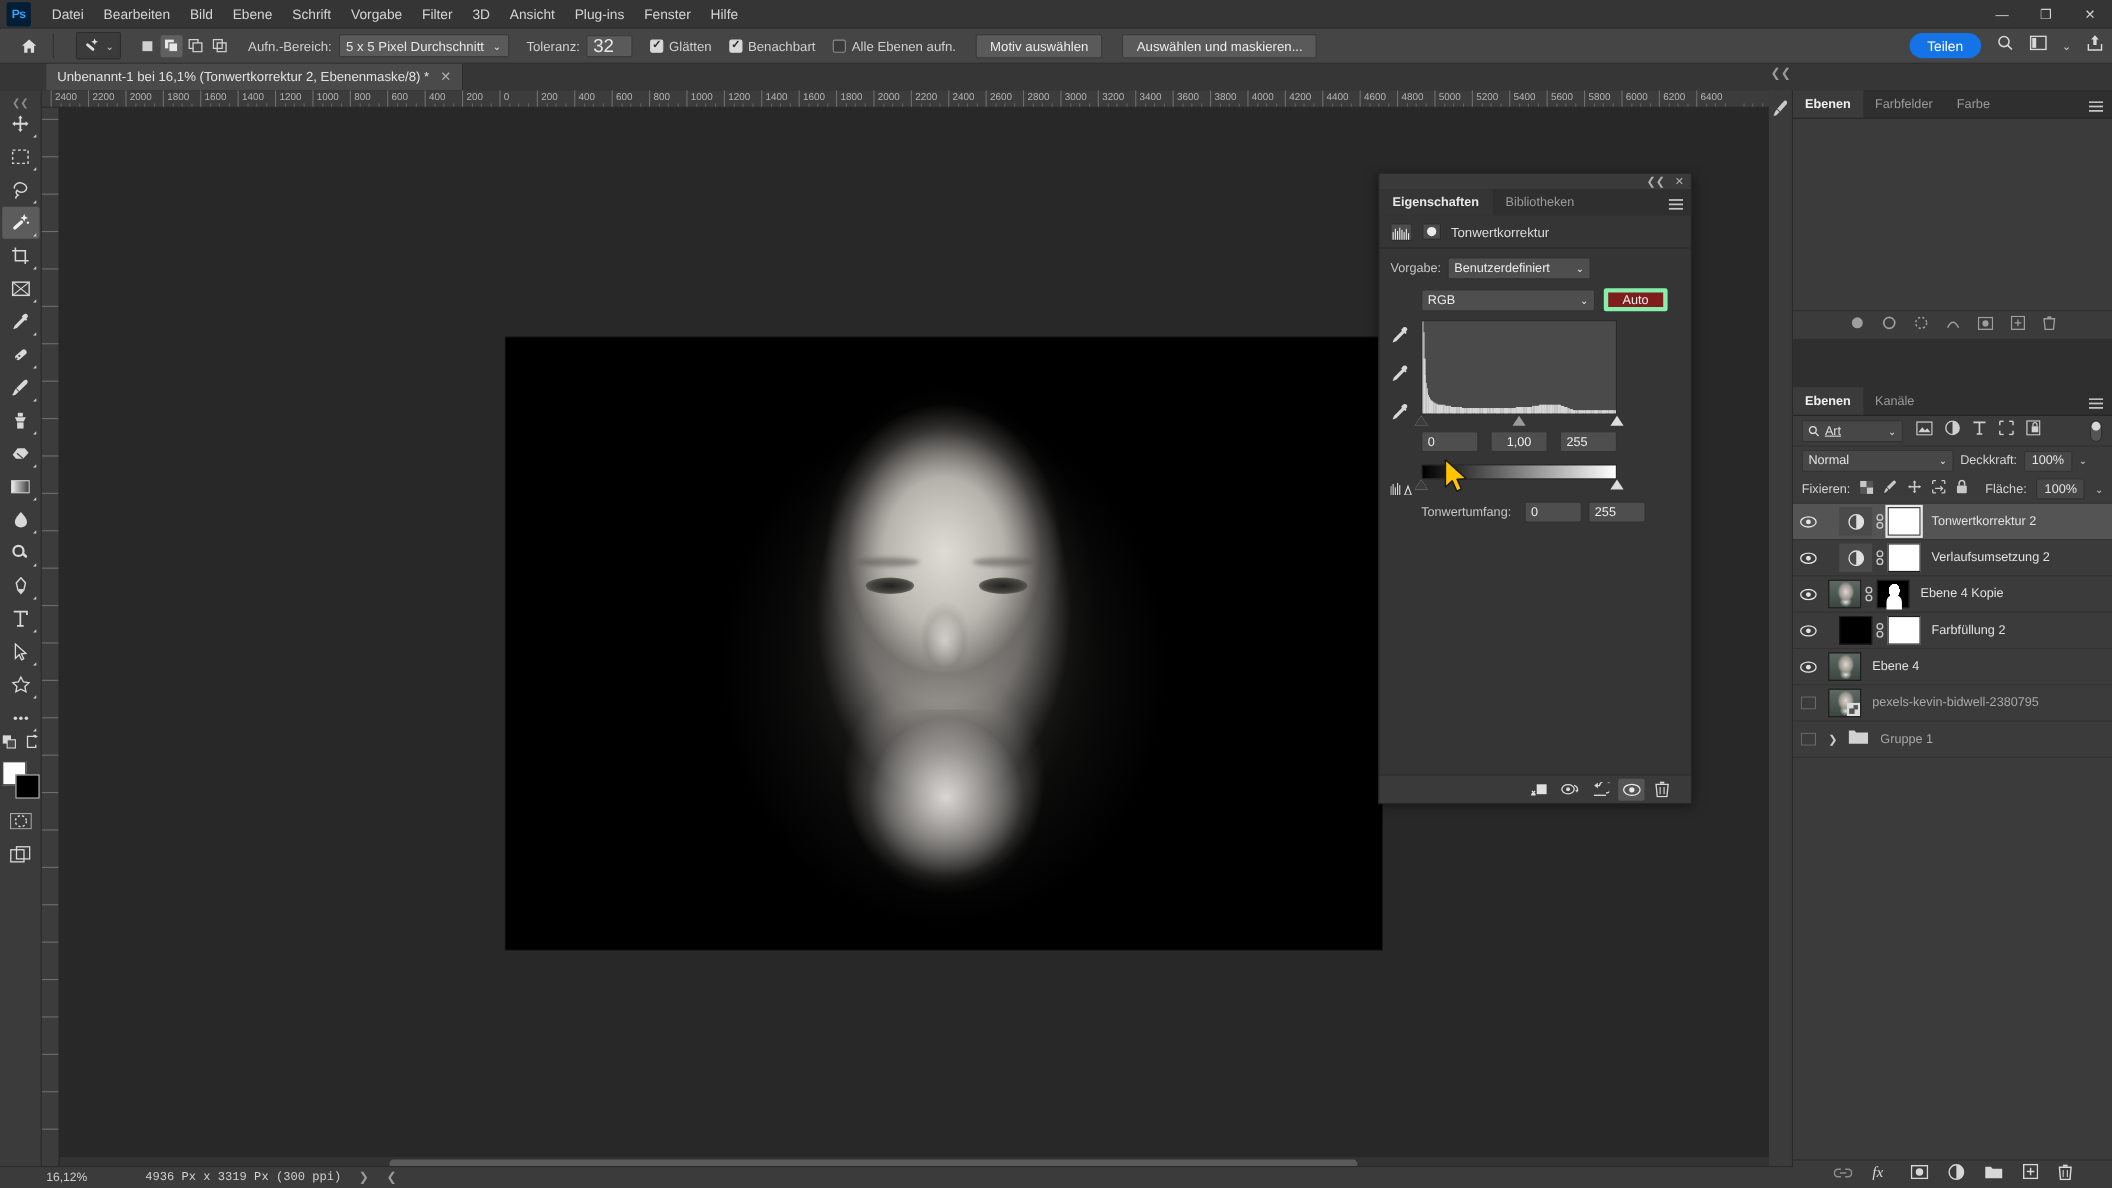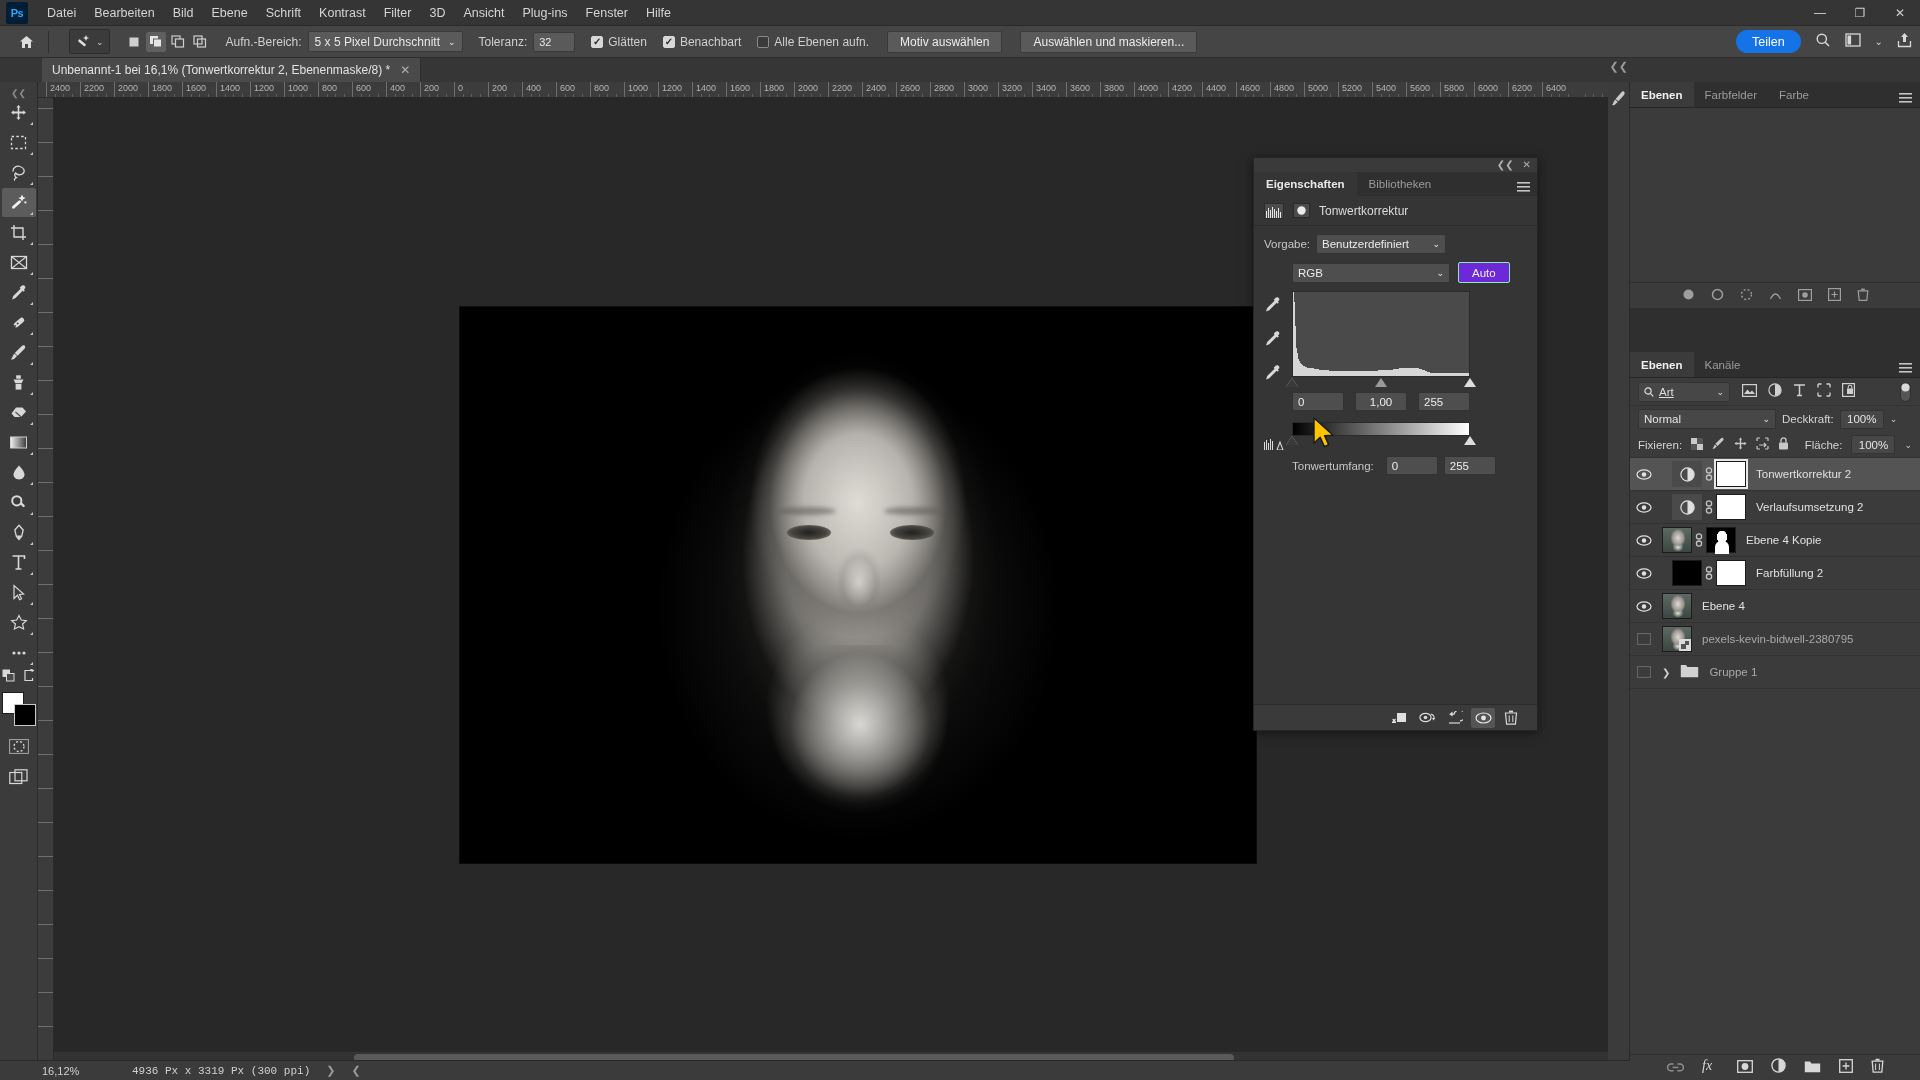--- a/index.html
+++ b/index.html
@@ -51,21 +51,21 @@
   }
   .mode-btn.active { background:#606060; }
   .opt-label { font-size:12px; color:#cfcfcf; margin-left:16px; white-space:nowrap; }
   .opt-select {
     margin-left:6px; height:21px; background:#5a5a5a; border:1px solid #3a3a3a;
     border-radius:2px; font-size:12px; color:#e6e6e6; display:flex; align-items:center;
     padding:0 6px; min-width:140px; justify-content:space-between; gap:8px;
   }
   .opt-input {
     margin-left:6px; height:20px; width:42px; background:#5a5a5a; border:1px solid #3a3a3a;
-    border-radius:2px; font-size:11px; color:#e6e6e6; display:flex; align-items:center; padding:0 5px;
+    border-radius:2px; font-size:17px; color:#e6e6e6; display:flex; align-items:center; padding:0 5px;
   }
   .opt-check { display:flex;align-items:center;gap:5px; margin-left:16px; font-size:12px; color:#cfcfcf; }
   .chk { width:12px;height:12px;border:1px solid #8a8a8a;border-radius:2px;background:#3a3a3a;
          display:flex;align-items:center;justify-content:center; }
   .chk.on { background:#d8d8d8; border-color:#d8d8d8; }
   .chk.on:after { content:"✓"; color:#2a2a2a; font-size:10px; line-height:1; font-weight:bold; }
   .opt-btn {
     margin-left:18px; height:22px; background:#5a5a5a; border:1px solid #3a3a3a; border-radius:2px;
     font-size:12px; color:#ececec; display:flex;align-items:center; padding:0 12px; white-space:nowrap;
   }
@@ -180,21 +180,21 @@
     display:flex;align-items:center;justify-content:center; }
   .props-body { padding:8px 10px 0; }
   .prow { display:flex; align-items:center; margin-bottom:8px; }
   .plabel { font-size:11.5px; color:#c6c6c6; margin-right:6px; white-space:nowrap; }
   .psel {
     height:20px; background:#4e4e4e; border:1px solid #333; border-radius:2px;
     font-size:11.5px; color:#eaeaea; display:flex; align-items:center; justify-content:space-between;
     padding:0 5px; gap:8px;
   }
   .abtn {
-    height:21px; background:#6d28d9; border:1px solid #86efac; border-radius:2px;
+    height:21px; background:#7f1d1d; border:4px solid #86efac; border-radius:2px;
     font-size:11.5px; color:#eee; display:flex;align-items:center; padding:0 13px; margin-left:8px;
   }
   .hist-area { position:relative; margin-left:28px; }
   .histogram {
     width:178px; height:86px; background:#4a4a4a; border:1px solid #2a2a2a; position:relative; overflow:hidden;
   }
   .hbar { position:absolute; bottom:0; width:1px; background:#d6d6d6; }
   .eyedroppers { position:absolute; left:0; top:0; width:26px; display:flex; flex-direction:column; gap:13px; padding-top:5px; }
   .slider-track { position:relative; width:178px; height:10px; margin-left:28px; margin-top:1px; }
   .stop { position:absolute; top:0; width:0;height:0; border-left:6px solid transparent; border-right:6px solid transparent; border-bottom:9px solid #ddd; }
@@ -309,21 +309,21 @@
 
 <div class="app">
 
   <div class="menubar">
     <div class="ps-logo">Ps</div>
     <div class="menu-item">Datei</div>
     <div class="menu-item">Bearbeiten</div>
     <div class="menu-item">Bild</div>
     <div class="menu-item">Ebene</div>
     <div class="menu-item">Schrift</div>
-    <div class="menu-item">Kontrast</div>
+    <div class="menu-item">Vorgabe</div>
     <div class="menu-item">Filter</div>
     <div class="menu-item">3D</div>
     <div class="menu-item">Ansicht</div>
     <div class="menu-item">Plug-ins</div>
     <div class="menu-item">Fenster</div>
     <div class="menu-item">Hilfe</div>
     <div class="win-ctrl" style="right:0;">
       <div class="win-btn">—</div>
       <div class="win-btn">❐</div>
       <div class="win-btn">✕</div>

